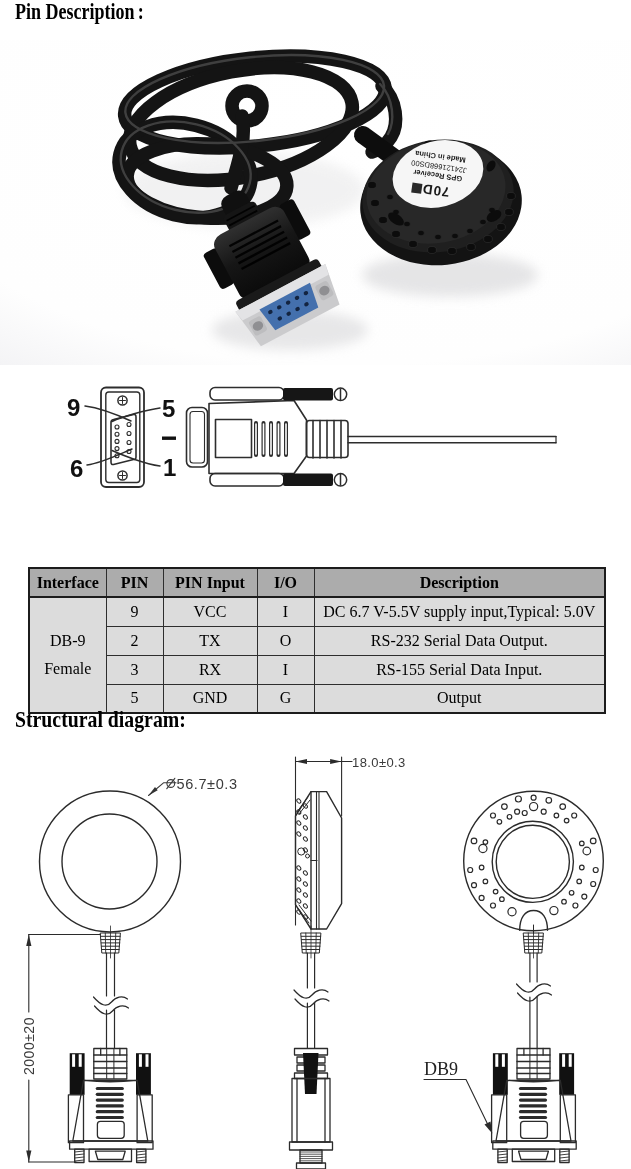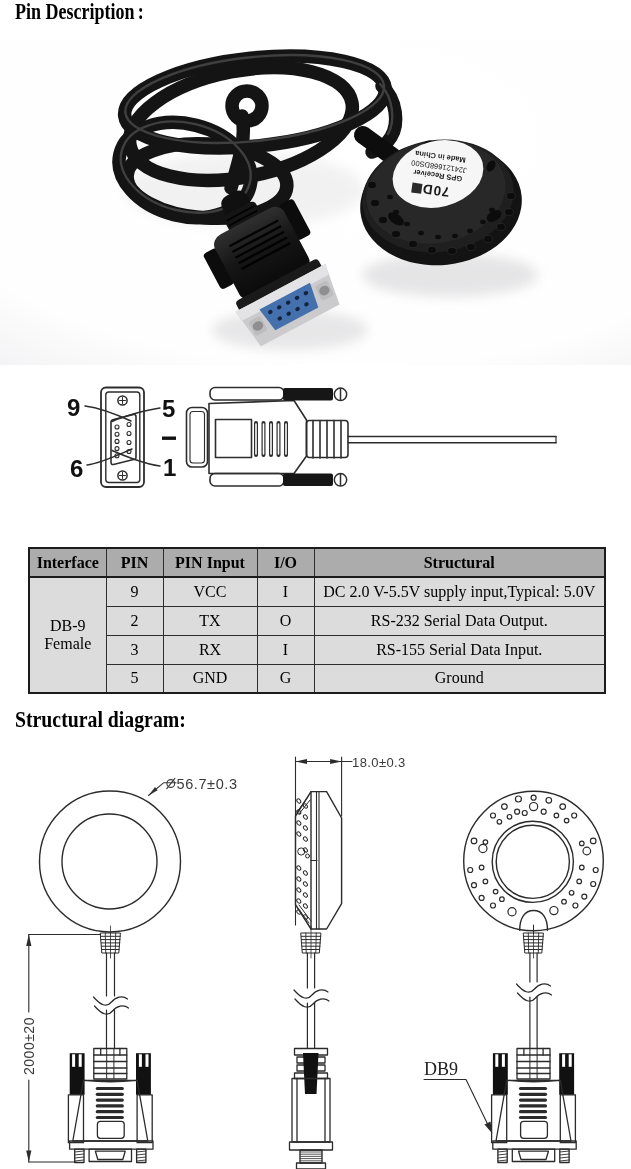--- a/index.html
+++ b/index.html
@@ -1,21 +1,21 @@
 <!DOCTYPE html>
 <html><head>
 <meta charset="utf-8">
 <style>
   html,body{margin:0;padding:0;background:#ffffff;}
   body{width:631px;height:1169px;position:relative;overflow:hidden;
        font-family:"Liberation Serif",serif;}
   .abs{position:absolute;}
   .head{font-family:"Liberation Serif",serif;font-weight:bold;font-size:19.5px;color:#000;}
   table.pin{border-collapse:collapse;table-layout:fixed;border:2px solid #1c1c1c;
-    font-family:"Liberation Serif",serif;font-size:16px;color:#000;}
+    font-family:"Liberation Serif",serif;font-size:16px;color:#000;margin-top:20px;}
   table.pin td,table.pin th{border:1px solid #2e2e2e;text-align:center;padding:0;
     overflow:hidden;white-space:nowrap;}
   table.pin th{background:#acacac;font-weight:bold;border-bottom:2px solid #1c1c1c;}
   table.pin td{background:#dcdcdc;}
 </style>
 </head>
 <body>
 
 <div class="abs head" style="left:15px;top:-1px;font-size:22.5px;transform:scaleX(0.8);transform-origin:0 0;">Pin Description<span style="padding-left:4px;letter-spacing:2px;">:</span></div>
 
@@ -255,46 +255,46 @@
       <col style="width:94px">
     <col style="width:57px">
       <col style="width:291px">
   </colgroup>
   <tbody>
       <tr style="height:29px;">
     <th>Interface</th>
         <th>PIN</th>
         <th>PIN Input</th>
         <th>I/O</th>
-        <th>Structural</th>
+        <th>Description</th>
   </tr>
   <tr style="height:29px;">
-    <td rowspan="4" style="line-height:18px;">DB-9<br>Female</td>
+    <td rowspan="4" style="line-height:28px;">DB-9<br>Female</td>
     <td>9</td>
         <td>VCC</td>
         <td>I</td>
-        <td>DC 2.0 V-5.5V supply input,Typical: 5.0V</td>
+        <td>DC 6.7 V-5.5V supply input,Typical: 5.0V</td>
   </tr>
   <tr style="height:29px;">
         <td>2</td>
         <td>TX</td>
         <td>O</td>
         <td>RS-232 Serial Data Output.</td>
       </tr>
   <tr style="height:29px;">
         <td>3</td>
         <td>RX</td>
         <td>I</td>
         <td>RS-155 Serial Data Input.</td>
       </tr>
   <tr style="height:29px;">
         <td>5</td>
         <td>GND</td>
         <td>G</td>
-        <td>Ground</td>
+        <td>Output</td>
       </tr>
 </tbody>
   </table>
 
 <div class="abs head" style="left:15px;top:707px;font-size:23px;transform:scaleX(0.86);transform-origin:0 0;">Structural diagram:</div>
 
 <svg class="abs" style="left:0;top:745px;" width="631" height="424" viewBox="0 745 631 424" fill="none" stroke-linejoin="round" stroke-linecap="round">
   <defs>
 
     <g id="bigconn" stroke="#2b2b2b" stroke-width="1.3">

